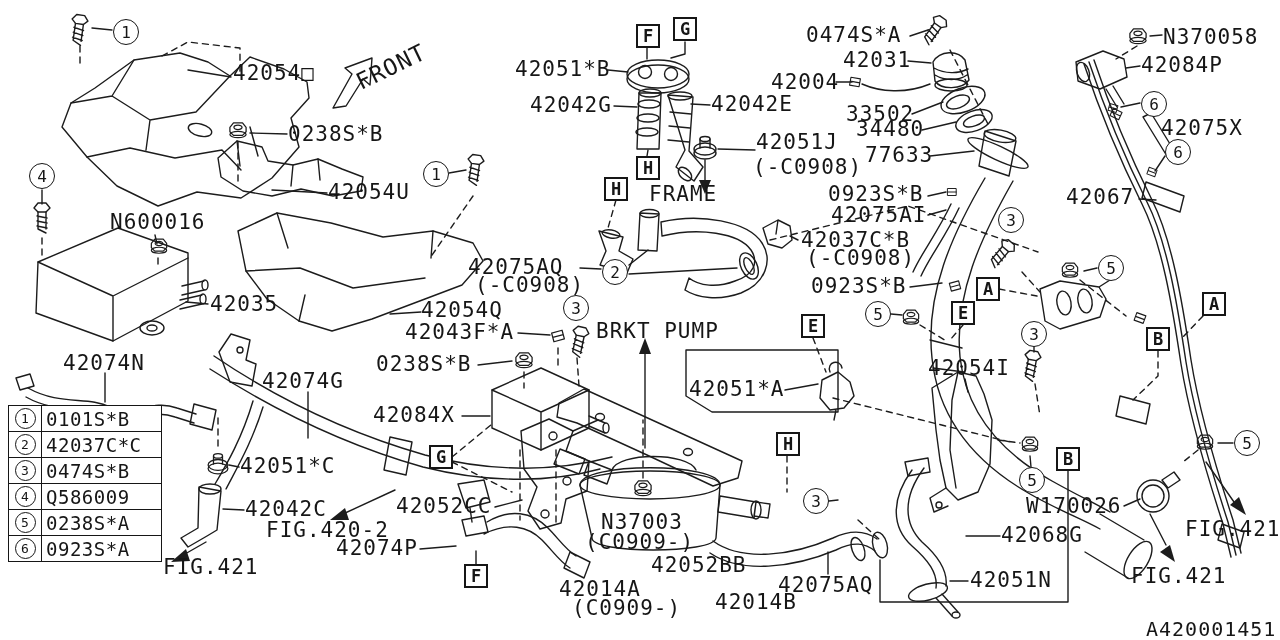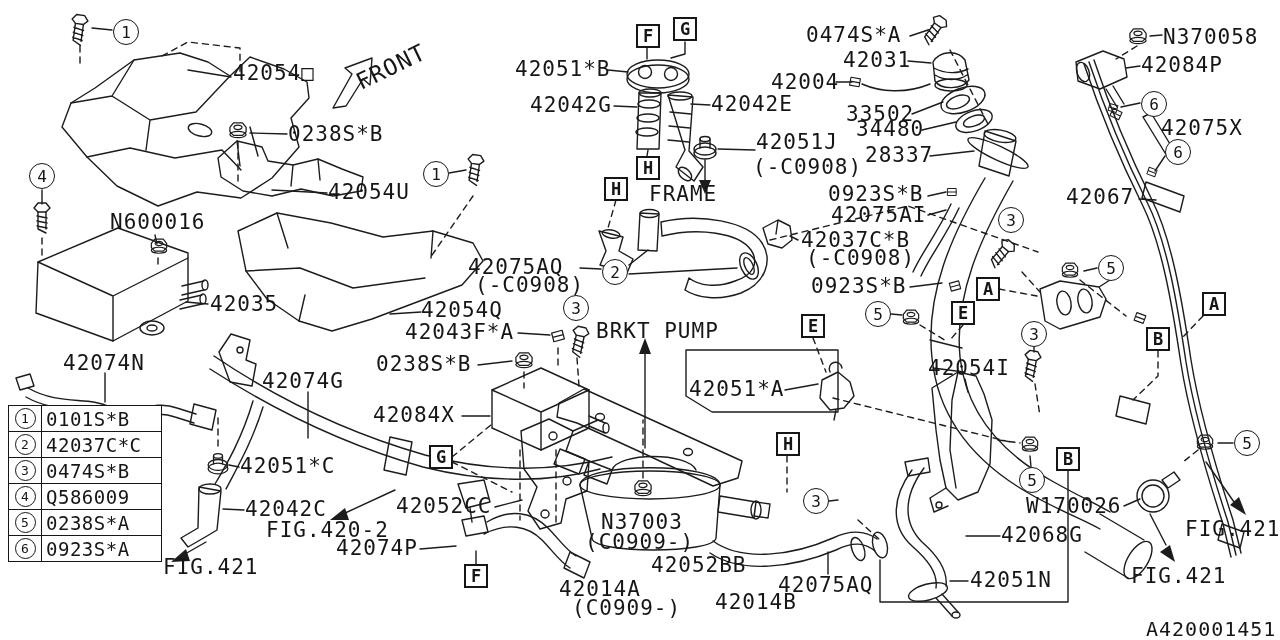--- a/index.html
+++ b/index.html
@@ -317,21 +317,21 @@
 <div class="lbl" style="left:753px;top:157px">(-C0908)</div>
 <div class="lbl" style="left:649px;top:184px">FRAME</div>
 <div class="lbl" style="left:468px;top:257px">42075AQ</div>
 <div class="lbl" style="left:475px;top:275px">(-C0908)</div>
 <div class="lbl" style="left:596px;top:321px">BRKT PUMP</div>
 <div class="lbl" style="left:806px;top:25px">0474S*A</div>
 <div class="lbl" style="left:843px;top:50px">42031</div>
 <div class="lbl" style="left:771px;top:72px">42004</div>
 <div class="lbl" style="left:846px;top:104px">33502</div>
 <div class="lbl" style="left:856px;top:119px">34480</div>
-<div class="lbl" style="left:865px;top:145px">28337</div>
+<div class="lbl" style="left:865px;top:145px">77633</div>
 <div class="lbl" style="left:1163px;top:27px">N370058</div>
 <div class="lbl" style="left:1141px;top:55px">42084P</div>
 <div class="lbl" style="left:1161px;top:118px">42075X</div>
 <div class="lbl" style="left:1066px;top:187px">42067</div>
 <div class="lbl" style="left:828px;top:184px">0923S*B</div>
 <div class="lbl" style="left:831px;top:205px">42075AI</div>
 <div class="lbl" style="left:801px;top:230px">42037C*B</div>
 <div class="lbl" style="left:806px;top:248px">(-C0908)</div>
 <div class="lbl" style="left:811px;top:276px">0923S*B</div>
 <div class="lbl" style="left:928px;top:358px">42054I</div>

